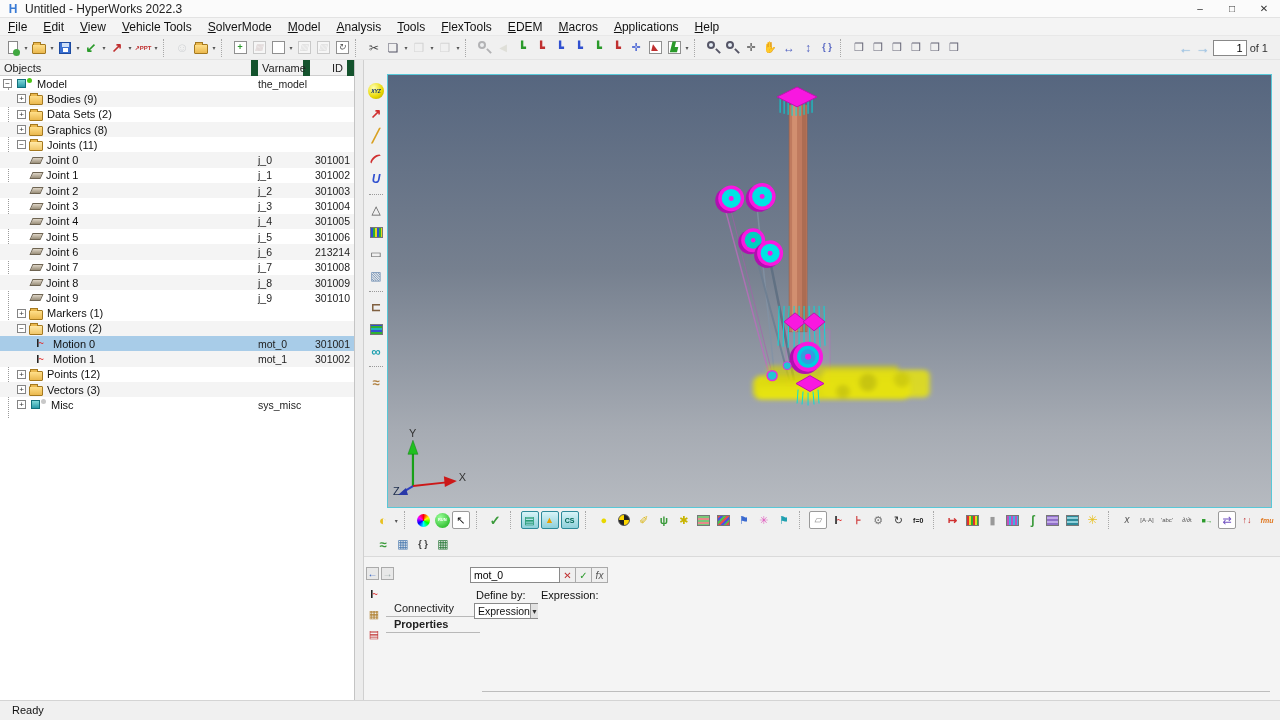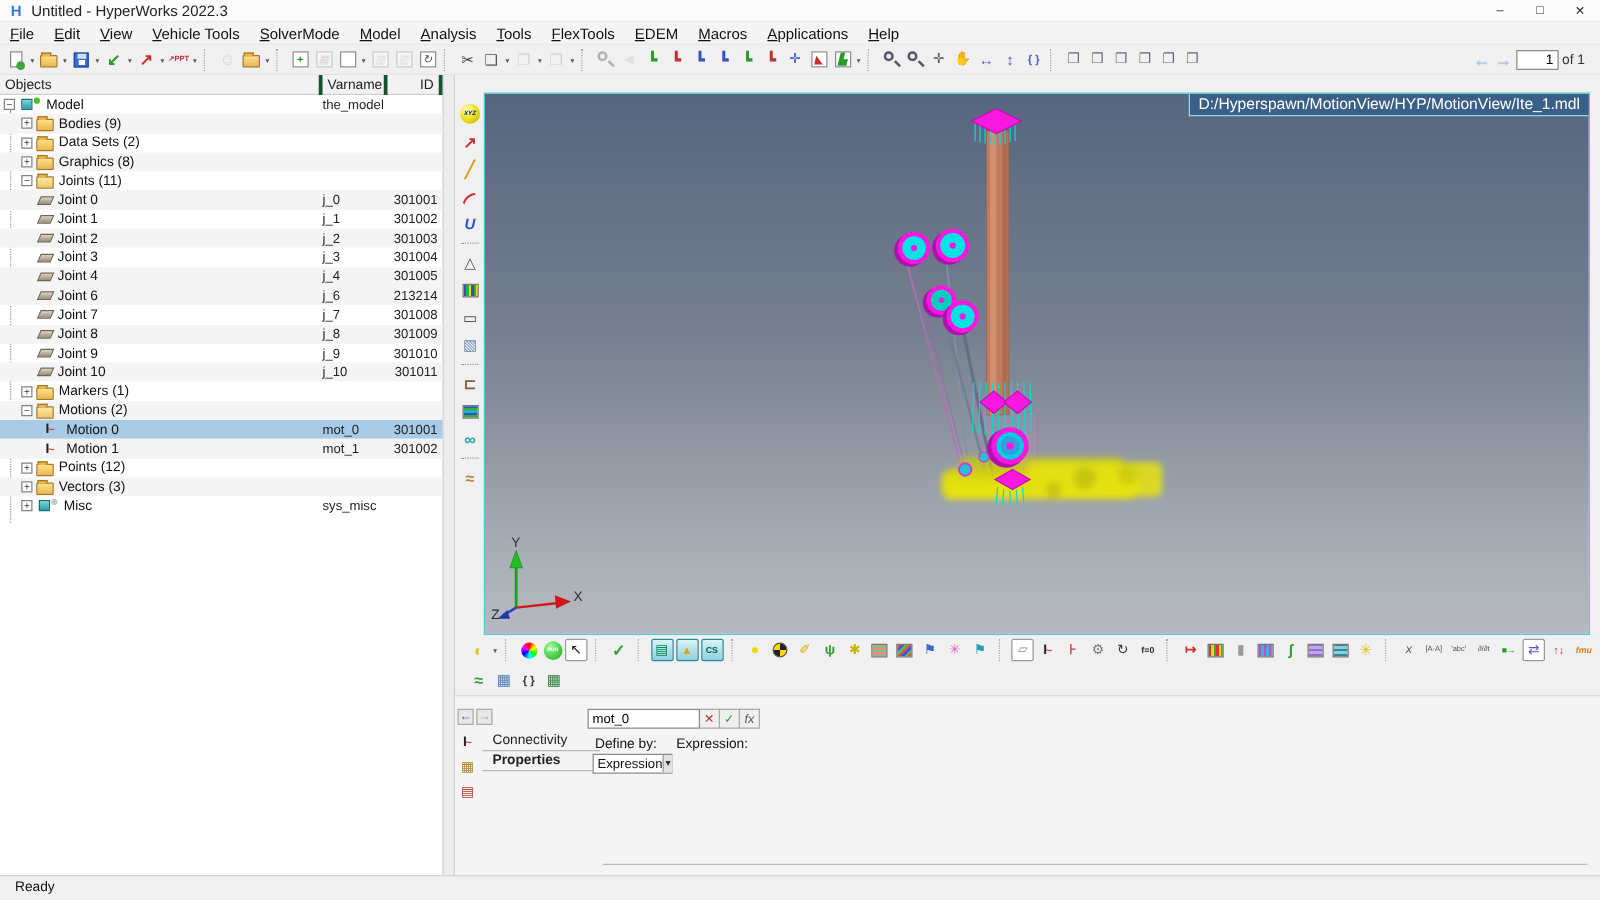--- a/index.html
+++ b/index.html
@@ -45,21 +45,21 @@
   #page-num{width:34px;height:16px;border:1px solid #888;background:#fff;font-size:11px;text-align:right;padding-right:3px;font-family:"Liberation Sans",sans-serif}
   
   #workspace{position:absolute;left:0;top:60px;width:1280px;height:640px}
   
   #left-panel{position:absolute;left:0;top:0;width:355px;height:640px;background:#fff;border-right:1px solid #c4c4c4}
   #ptabs{height:16px;background:#ececec;border-bottom:1px solid #c8c8c8;display:flex;align-items:flex-end;padding-left:2px;font-size:11px}
   .ptab{padding:1px 9px 1px;background:#e0e0e0;border:1px solid #bdbdbd;border-bottom:none;margin-right:2px;color:#333}
   .ptab.active{background:#fff;position:relative;top:1px;padding-bottom:2px}
   .ptab .tclose{font-size:9px;color:#555;margin-left:4px}
   #theader{height:16px;display:flex;align-items:center;font-size:11px;background:#f2f2f2;border-bottom:1px solid #cfcfcf;color:#222}
-  #theader .hc{padding:0 4px;height:16px;display:flex;align-items:center;border-right:3px solid #14532d}
+  #theader .hc{padding:0 4px;height:16px;display:flex;align-items:center;border-right:7px solid #14532d}
   .hc.c-label{flex:1}
   .hc.c-var{width:52px}
   .hc.c-id{width:44px;justify-content:flex-end;border-right:none}
   #trees{position:relative;font-size:11px}
   .spine{position:absolute;left:8px;top:12px;height:330px;border-left:1px dotted #9a9a9a}
   .trow{height:15.3px;display:flex;align-items:center;white-space:nowrap;position:relative}
   .trow.zeb{background:#f4f4f4}
   .trow.sel{background:#a8cce8}
   .exp{width:9px;height:9px;border:1px solid #848484;background:#fff;font-size:8px;line-height:7px;text-align:center;color:#333;flex:none;margin-right:3px;z-index:1}
   .tico{flex:none;margin-right:4px;display:inline-flex;align-items:center}
@@ -82,21 +82,21 @@
   #btoolbar1{top:448px;width:910px}
   #btoolbar2{top:472px;width:400px}
   
   #panel{position:absolute;left:0;top:496px;width:916px;height:144px;background:#f4f4f4;border-top:1px solid #dadada}
   .pnavbtn{width:13px;height:13px;border:1px solid #aaa;background:#e8e8e8;display:inline-flex;align-items:center;justify-content:center;font-size:10px;font-weight:bold}
   #pnav{position:absolute;left:2px;top:10px;display:flex;gap:2px}
   #pname-row{position:absolute;left:106px;top:10px;display:flex;align-items:stretch;height:16px}
   #pname{width:90px;border:1px solid #8a8a8a;background:#fff;font-size:10.5px;padding:0 3px;font-family:"Liberation Sans",sans-serif}
   .pnbtn{width:16px;border:1px solid #aaa;border-left:none;background:#efefef;display:flex;align-items:center;justify-content:center;font-size:10px}
   #side-icons{position:absolute;left:1px;top:28px;display:flex;flex-direction:column;gap:2px;align-items:center;width:18px}
-  #ptabs2{position:absolute;left:22px;top:28px;width:94px;font-size:11px}
+  #ptabs2{position:absolute;left:22px;top:44px;width:94px;font-size:11px}
   .p2tab{padding:1px 8px 2px;border-bottom:1px solid #b8b8b8;color:#222}
   .p2tab.active{font-weight:bold}
   #lbl-defineby{position:absolute;left:112px;top:32px;font-size:11px;color:#111}
   #dd-defineby{position:absolute;left:110px;top:46px;width:64px;height:16px;border:1px solid #8a8a8a;background:#fff;display:flex;align-items:center}
   #dd-defineby .val{flex:1;font-size:10.5px;padding-left:3px}
   #dd-defineby .arr{width:12px;height:100%;background:#e2e2e2;border-left:1px solid #9a9a9a;font-size:7px;display:flex;align-items:center;justify-content:center;color:#333}
   #lbl-expr{position:absolute;left:177px;top:32px;font-size:11px;color:#111}
   #expr-input{position:absolute;left:175px;top:46px;width:723px;height:15px;border:1px solid #8a8a8a;background:#fff;font-size:10.5px;padding:0 3px;font-family:"Liberation Sans",sans-serif}
   #panel-line{position:absolute;left:118px;top:134px;width:788px;border-top:1px solid #bdbdbd}
   
@@ -352,20 +352,29 @@
         </div>
         <div class="trow zeb">
           <span style="width: 31px; flex: 0 0 auto;"></span>
           <span class="tico">
             <i class="jico"></i>
           </span>
           <span class="tlabel">Joint 4</span>
           <span class="tvar">j_4</span>
           <span class="tid">301005</span>
         </div>
+        <div class="trow">
+          <span style="width: 31px; flex: 0 0 auto;"></span>
+          <span class="tico">
+            <i class="jico"></i>
+          </span>
+          <span class="tlabel">Joint 5</span>
+          <span class="tvar">j_5</span>
+          <span class="tid">301006</span>
+        </div>
         <div class="trow zeb">
           <span style="width: 31px; flex: 0 0 auto;"></span>
           <span class="tico">
             <i class="jico"></i>
           </span>
           <span class="tlabel">Joint 6</span>
           <span class="tvar">j_6</span>
           <span class="tid">213214</span>
         </div>
         <div class="trow">
@@ -387,29 +396,20 @@
           <span class="tid">301009</span>
         </div>
         <div class="trow">
           <span style="width: 31px; flex: 0 0 auto;"></span>
           <span class="tico">
             <i class="jico"></i>
           </span>
           <span class="tlabel">Joint 9</span>
           <span class="tvar">j_9</span>
           <span class="tid">301010</span>
-        </div>
-        <div class="trow zeb">
-          <span style="width: 31px; flex: 0 0 auto;"></span>
-          <span class="tico">
-            <i class="jico"></i>
-          </span>
-          <span class="tlabel">Joint 10</span>
-          <span class="tvar">j_10</span>
-          <span class="tid">301011</span>
         </div>
         <div class="trow">
           <span style="width: 17px; flex: 0 0 auto;"></span>
           <span class="exp">+</span>
           <span class="tico">
             <i class="fold"></i>
           </span>
           <span class="tlabel">Markers (1)</span>
           <span class="tvar"></span>
           <span class="tid"></span>
@@ -624,21 +624,20 @@
           <polygon points="412,441 407,455 417,455" fill="#20c020" stroke="#108010" stroke-width="0.5"></polygon>
           <line x1="412" y1="487" x2="448" y2="483" stroke="#cc1818" stroke-width="2"></line>
           <polygon points="456,482 443,477 444,488" fill="#cc1818"></polygon>
           <line x1="412" y1="487" x2="402" y2="493" stroke="#3040c0" stroke-width="2"></line>
           <polygon points="397,496 405,489 407,496" fill="#2838a8"></polygon>
           <text x="408" y="438" fill="#333">Y</text>
           <text x="458" y="482" fill="#333">X</text>
           <text x="392" y="496" fill="#1a2a4a">Z</text>
         </g>
       </svg>
-      <div id="vp-path">D:/Hyperspawn/MotionView/HYP/MotionView/Ite_1.mdl</div>
     </div>
 
     <div id="btoolbar1">
         <span class="tbi" style="color: rgb(232, 192, 32); font-size: 13px;">◐</span>
         <span class="dd">▾</span>
         <i class="tb-sep"></i>
         <span class="tbi">
           <i style="width: 13px; height: 13px; border-radius: 50%; display: block; background: conic-gradient(red, yellow, lime, cyan, blue, magenta, red);"></i>
         </span>
         <span class="tbi" style="width: 15px; height: 15px; border-radius: 50%; background: radial-gradient(circle at 35% 30%, rgb(153, 255, 153), rgb(17, 170, 17)); color: rgb(255, 255, 255); font-size: 4px; font-weight: bold;">RUN</span>

